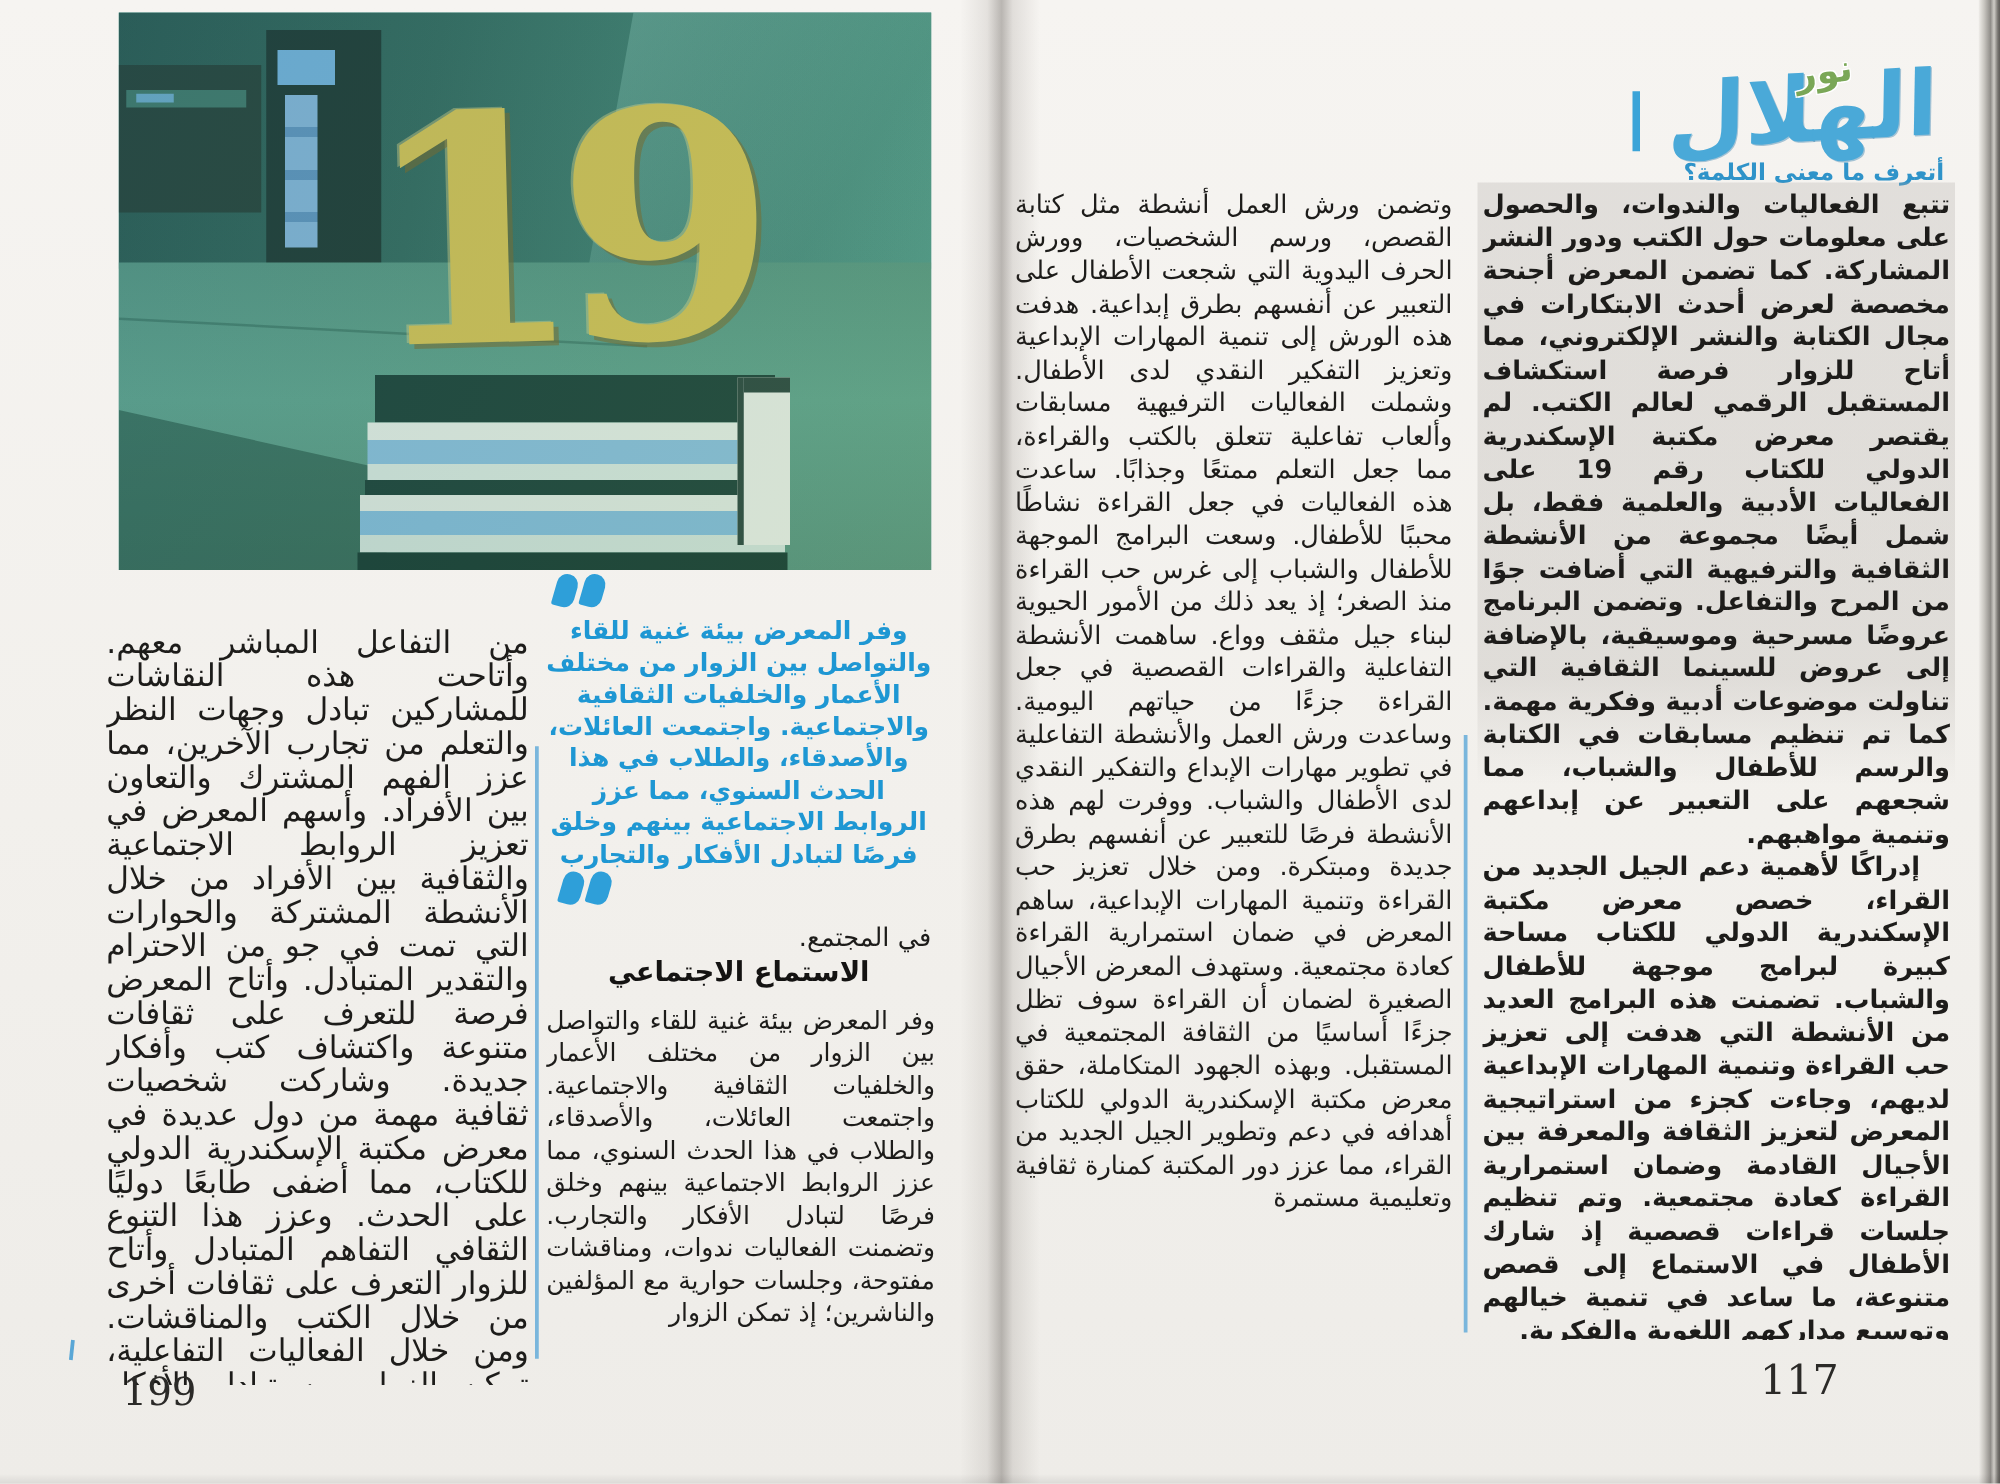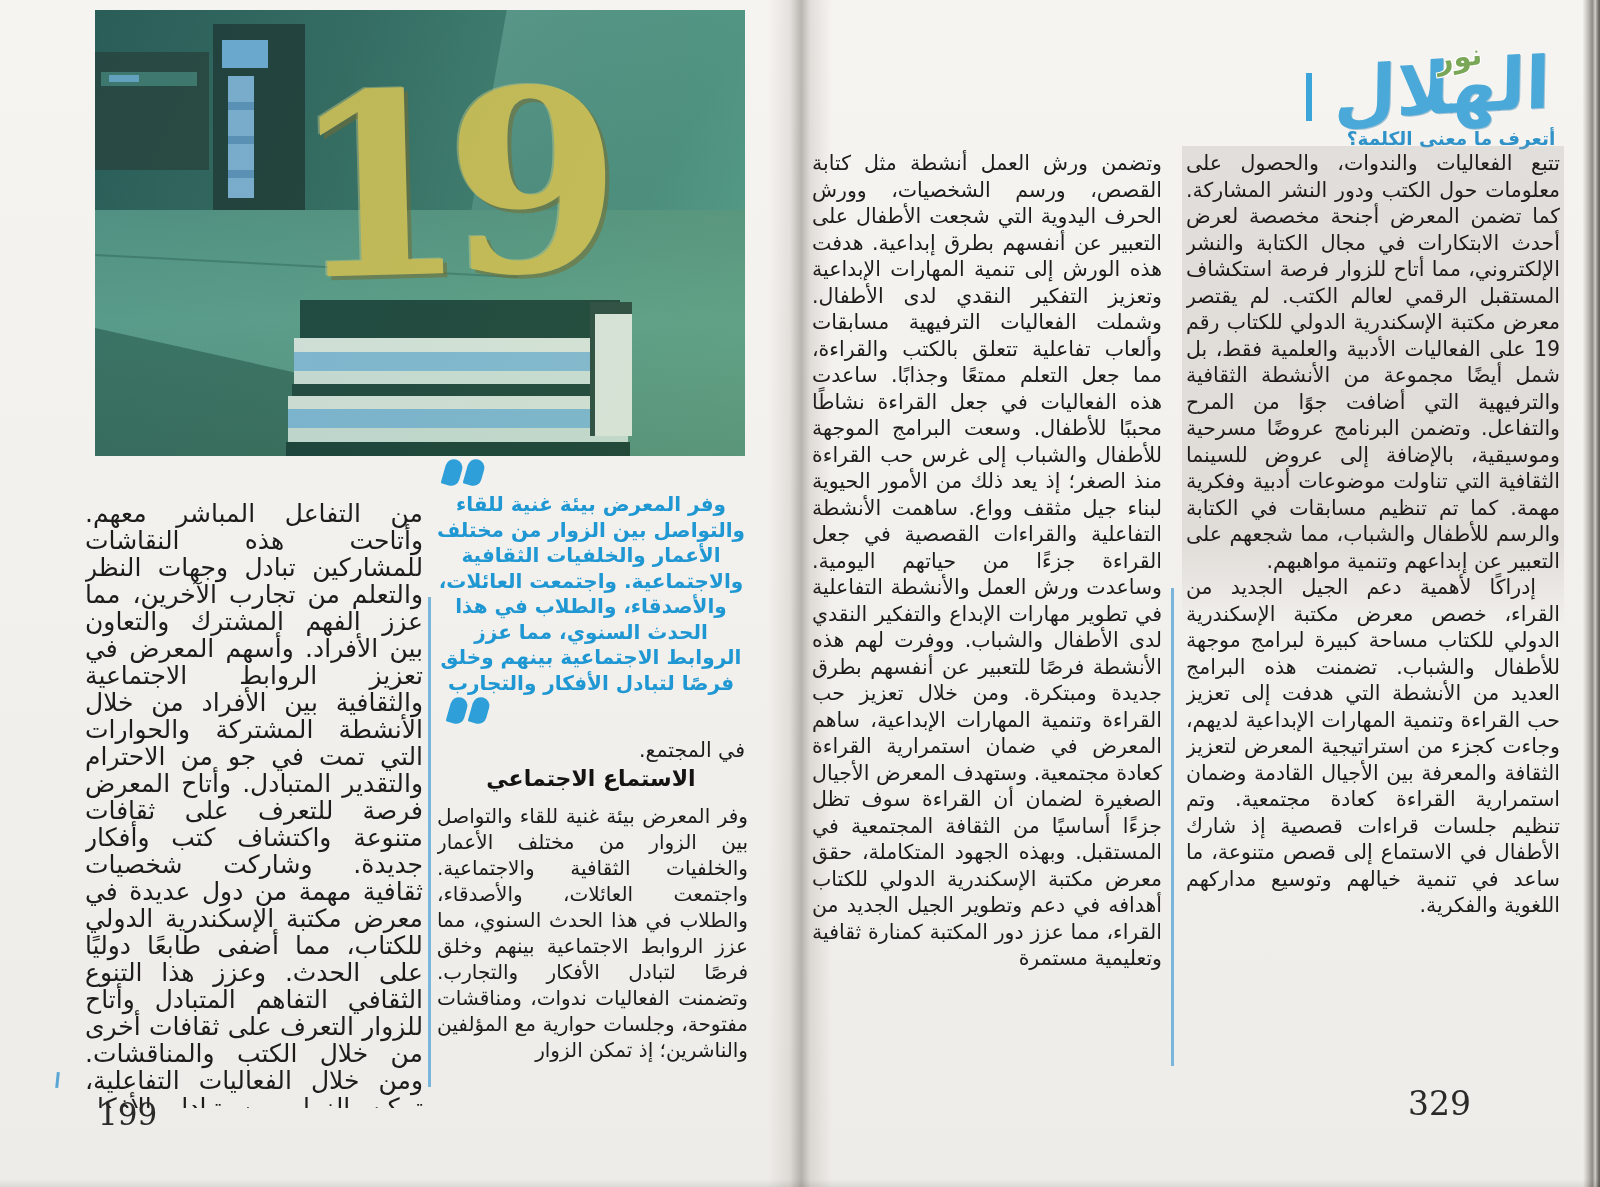--- a/index.html
+++ b/index.html
@@ -84,21 +84,21 @@
     text-shadow:1px 1px 0 rgba(40,120,170,0.4);}
   .logo-accent{position:absolute;left:1436px;top:40px;font-weight:bold;font-size:29px;color:#7aa757;transform:rotate(-8deg);
     text-shadow:-1px -1px 0 #fff,1px -1px 0 #fff,-1px 1px 0 #fff,1px 1px 0 #fff;}
   .tagline{position:absolute;left:1340px;top:128px;width:222px;text-align:center;direction:rtl;
     color:#2f93c9;font-weight:bold;font-size:18.5px;}
 
   
   .tint1{position:absolute;left:1182px;top:146px;width:382px;height:482px;
     background:linear-gradient(180deg,rgba(168,163,158,0.26) 0 82%,rgba(168,163,158,0) 100%);}
   .rp-col-right{position:absolute;left:1186px;top:150px;width:374px;height:922px;overflow:hidden;
-    font-size:20.5px;line-height:26.5px;}
+    font-size:20.5px;line-height:26.5px;font-weight:bold;}
   .rp-col-right p + p{text-indent:24px;}
   .rp-col-mid{position:absolute;left:812px;top:150px;width:350px;height:972px;overflow:hidden;
     font-size:20.5px;line-height:26.5px;}
   .vline-right-page{position:absolute;left:1171px;top:588px;width:3px;height:478px;background:#7ab6dc;}
   .pnum-right{position:absolute;left:1408px;top:1084px;font-family:"DejaVu Serif",serif;font-size:33px;color:#2b2a28;}
 </style>
 </head>
 <body>
 
 <div class="scan">
@@ -166,19 +166,19 @@
     <p>تتبع الفعاليات والندوات، والحصول على معلومات حول الكتب ودور النشر المشاركة. كما تضمن المعرض أجنحة مخصصة لعرض أحدث الابتكارات في مجال الكتابة والنشر الإلكتروني، مما أتاح للزوار فرصة استكشاف المستقبل الرقمي لعالم الكتب. لم يقتصر معرض مكتبة الإسكندرية الدولي للكتاب رقم 19 على الفعاليات الأدبية والعلمية فقط، بل شمل أيضًا مجموعة من الأنشطة الثقافية والترفيهية التي أضافت جوًا من المرح والتفاعل. وتضمن البرنامج عروضًا مسرحية وموسيقية، بالإضافة إلى عروض للسينما الثقافية التي تناولت موضوعات أدبية وفكرية مهمة. كما تم تنظيم مسابقات في الكتابة والرسم للأطفال والشباب، مما شجعهم على التعبير عن إبداعهم وتنمية مواهبهم.</p>
     <p>إدراكًا لأهمية دعم الجيل الجديد من القراء، خصص معرض مكتبة الإسكندرية الدولي للكتاب مساحة كبيرة لبرامج موجهة للأطفال والشباب. تضمنت هذه البرامج العديد من الأنشطة التي هدفت إلى تعزيز حب القراءة وتنمية المهارات الإبداعية لديهم، وجاءت كجزء من استراتيجية المعرض لتعزيز الثقافة والمعرفة بين الأجيال القادمة وضمان استمرارية القراءة كعادة مجتمعية. وتم تنظيم جلسات قراءات قصصية إذ شارك الأطفال في الاستماع إلى قصص متنوعة، ما ساعد في تنمية خيالهم وتوسيع مداركهم اللغوية والفكرية.</p>
   </div>
 
   <div class="vline-right-page"></div>
 
   <div class="rp-col-mid arab">
     <p>وتضمن ورش العمل أنشطة مثل كتابة القصص، ورسم الشخصيات، وورش الحرف اليدوية التي شجعت الأطفال على التعبير عن أنفسهم بطرق إبداعية. هدفت هذه الورش إلى تنمية المهارات الإبداعية وتعزيز التفكير النقدي لدى الأطفال. وشملت الفعاليات الترفيهية مسابقات وألعاب تفاعلية تتعلق بالكتب والقراءة، مما جعل التعلم ممتعًا وجذابًا. ساعدت هذه الفعاليات في جعل القراءة نشاطًا محببًا للأطفال. وسعت البرامج الموجهة للأطفال والشباب إلى غرس حب القراءة منذ الصغر؛ إذ يعد ذلك من الأمور الحيوية لبناء جيل مثقف وواع. ساهمت الأنشطة التفاعلية والقراءات القصصية في جعل القراءة جزءًا من حياتهم اليومية. وساعدت ورش العمل والأنشطة التفاعلية في تطوير مهارات الإبداع والتفكير النقدي لدى الأطفال والشباب. ووفرت لهم هذه الأنشطة فرصًا للتعبير عن أنفسهم بطرق جديدة ومبتكرة. ومن خلال تعزيز حب القراءة وتنمية المهارات الإبداعية، ساهم المعرض في ضمان استمرارية القراءة كعادة مجتمعية. وستهدف المعرض الأجيال الصغيرة لضمان أن القراءة سوف تظل جزءًا أساسيًا من الثقافة المجتمعية في المستقبل. وبهذه الجهود المتكاملة، حقق معرض مكتبة الإسكندرية الدولي للكتاب أهدافه في دعم وتطوير الجيل الجديد من القراء، مما عزز دور المكتبة كمنارة ثقافية وتعليمية مستمرة</p>
   </div>
 
-  <div class="pnum-right">329</div>
+  <div class="pnum-right">117</div>
 
   <div class="spine"></div>
   <div class="edge-right"></div>
   <div class="edge-bottom"></div>
   <div class="ink-mark"></div>
 </div>
 
 </body></html>

